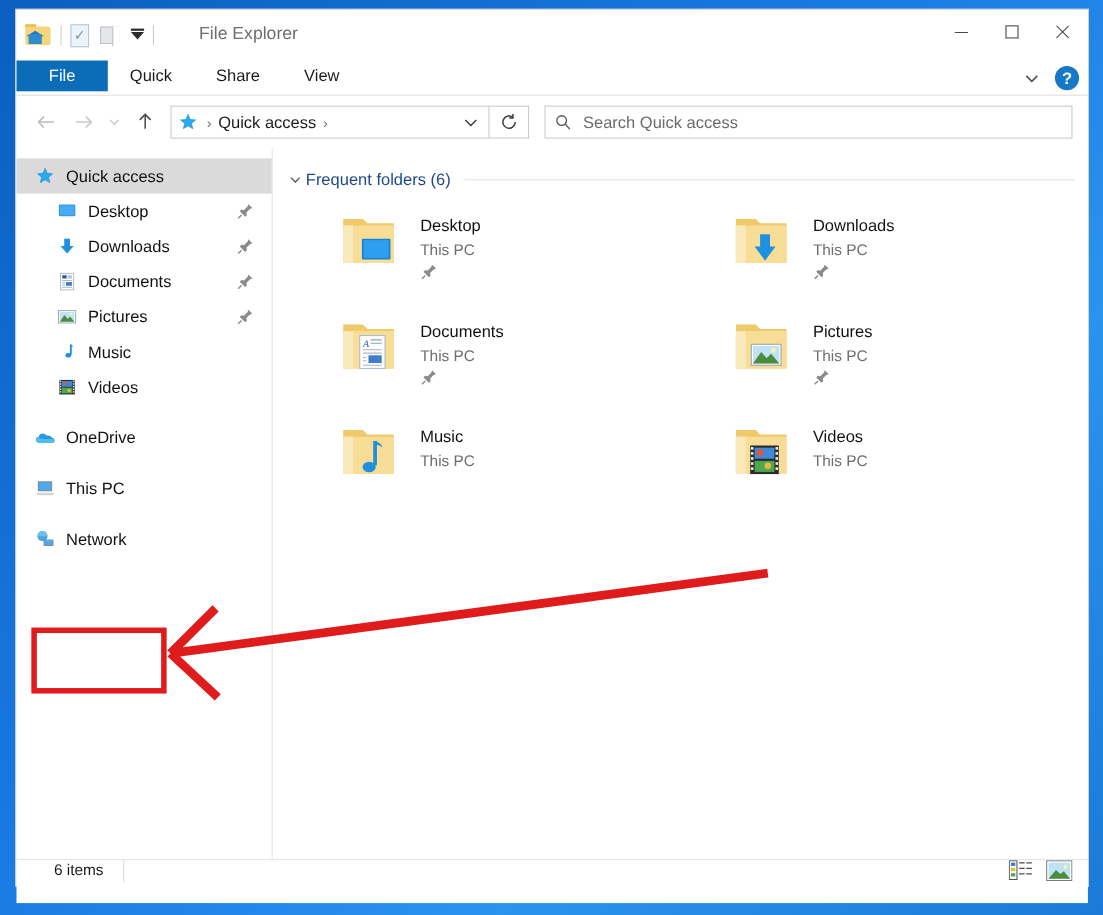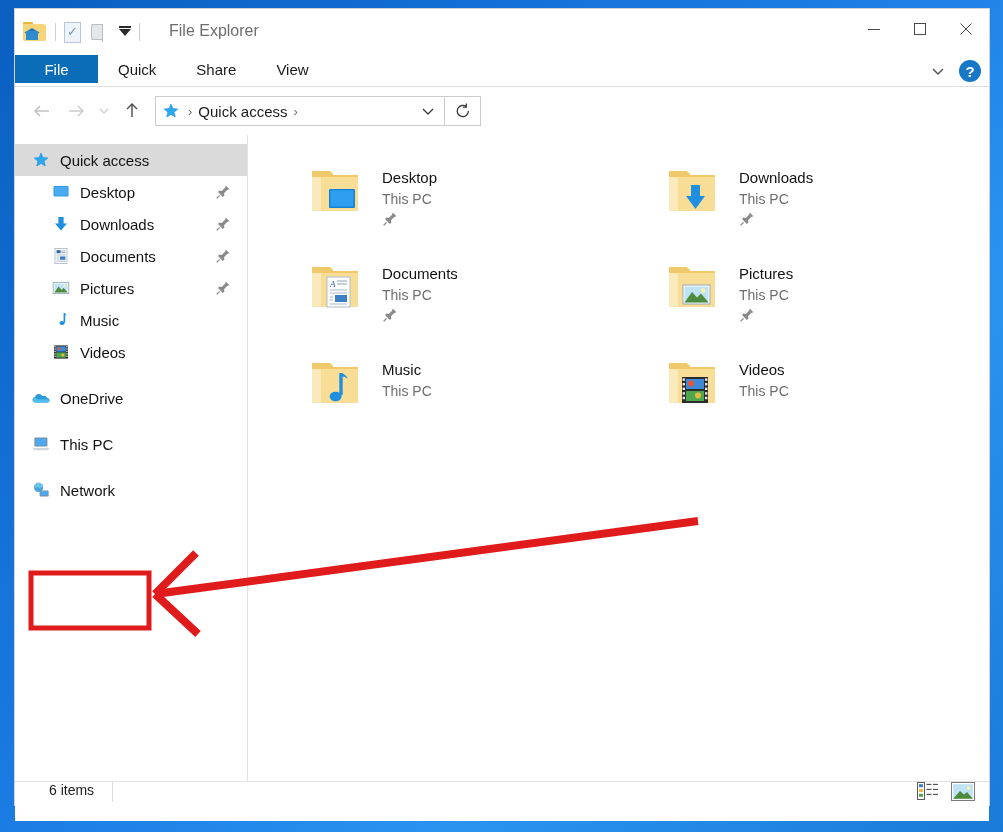--- a/index.html
+++ b/index.html
@@ -74,21 +74,21 @@
     margin-left: 10px; width: 0; height: 0;
     border-left: 6px solid transparent; border-right: 6px solid transparent;
     border-top: 7px solid #2b2b2b;
     position: relative;
   }
   .qat-caret::before {
     content: ""; position: absolute; left: -6px; top: -10px;
     width: 12px; height: 2px; background: #2b2b2b;
   }
   #app-title {
-    position: absolute; left: 154px; top: 13px;
+    position: absolute; left: 166px; top: 13px;
     font-size: 16px; color: #6d6d6d;
   }
   .wbtns { position: absolute; right: 0; top: 0; display: flex; }
   .wbtn {
     width: 46px; height: 40px; display: flex;
     align-items: center; justify-content: center;
     color: #4a4a4a;
   }
   .wbtn svg { display: block; }
   
@@ -331,20 +331,29 @@
       </span>
     </div>
 
     <div id="refresh">
       <svg width="18" height="18" viewBox="0 0 18 18">
         <path d="M14.4 9 A5.6 5.6 0 1 1 12.4 4.7" fill="none" stroke="#3a3a3a" stroke-width="1.3"></path>
         <polyline points="12.3,1.6 12.3,5.2 8.9,5.2" fill="none" stroke="#3a3a3a" stroke-width="1.3"></polyline>
       </svg>
     </div>
 
+    <div id="searchbox">
+      <span class="sicon">
+        <svg width="16" height="16" viewBox="0 0 16 16">
+            <circle cx="6.6" cy="6.6" r="4.4" fill="none" stroke="#555" stroke-width="1.2"></circle>
+            <line x1="9.9" y1="9.9" x2="14" y2="14.4" stroke="#555" stroke-width="1.2"></line>
+          </svg>
+      </span>
+      <input id="search-input" type="text" placeholder="Search Quick access" style="">
+    </div>
   </div>
 
   <div id="split">
 
     <div id="navpane">
 
       <div class="navitem selected">
         <span class="nav-ico">
           <svg width="18" height="18" viewBox="0 0 18 18">
               <polygon points="9,2 10.9,6.6 15.8,7 12.1,10.2 13.3,15 9,12.4 4.7,15 5.9,10.2 2.2,7 7.1,6.6" fill="#2aa8f0" stroke="#1b8fd6" stroke-width="0.6"></polygon>
@@ -497,20 +506,29 @@
         </span>
         <span class="nav-lbl">Network</span>
       </div>
 
       <div class="nav-gap"></div>
 
     </div>
 
     <div id="content">
 
+      <div class="grouphdr">
+        <span class="grp-chev">
+          <svg width="13" height="13" viewBox="0 0 13 13">
+              <polyline points="2.5,4.5 6.5,8.5 10.5,4.5" fill="none" stroke="#565656" stroke-width="1.2"></polyline>
+            </svg>
+        </span>
+        <span class="grp-txt">Frequent folders (6)</span>
+        <span class="grp-line"></span>
+      </div>
 
       <div class="tiles">
 
         <div class="tile">
           <span class="tile-ico">
             <svg width="62" height="58" viewBox="0 0 62 58">
               <path d="M4 8 L22 8 L26 12 L50 12 L50 48 L4 48 Z" fill="#efc96a"></path>
               <path d="M4 14 L50 14 L50 48 L4 48 Z" fill="#f8dd97"></path>
               <rect x="4" y="14" width="9" height="34" fill="#fae9bb"></rect>
               <rect x="21" y="26" width="26" height="19" rx="1" fill="#1383d6"></rect>

